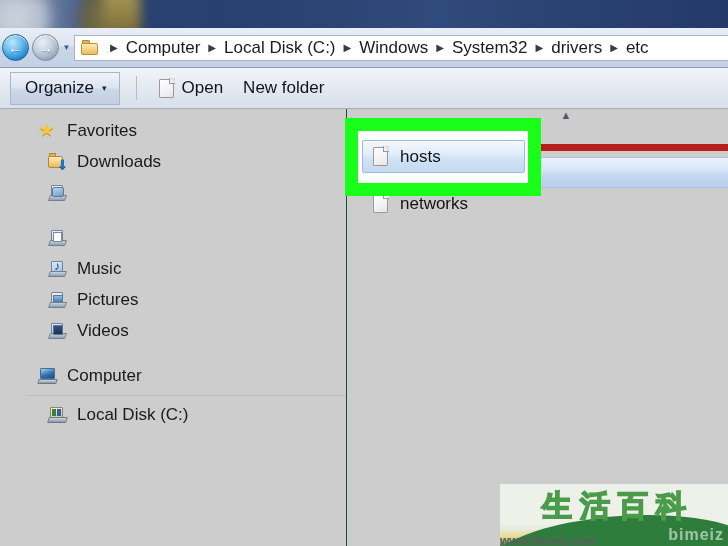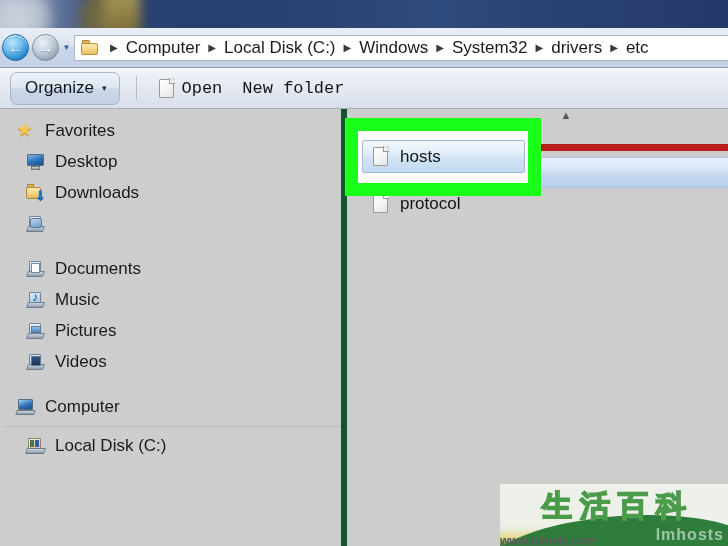--- a/index.html
+++ b/index.html
@@ -97,27 +97,27 @@
   
   #toolbar{
     height:41px; background:linear-gradient(180deg,#f2f5f9 0%,#e4e9f1 50%,#d8dfea 100%);
     border-bottom:1px solid #a4aebd;
     display:flex; align-items:center;
   }
   #organize-button{
     margin-left:10px; height:33px; padding:0 12px 0 14px;
     display:flex; align-items:center; gap:8px;
     background:linear-gradient(180deg,#eef3fa 0%,#dde5f0 48%,#ccd7e7 52%,#c3cfe2 100%);
-    border:1px solid #a9b6c8; border-radius:7px;
+    border:1px solid #a9b6c8; border-radius:0;
   }
   #organize-button .label{ font-size:17px; color:#12161c; }
   #organize-button .caret{ font-size:9px; color:#1d2733; }
 
   .tb-sep{ width:1px; height:24px; background:#b4bdc9; margin:0 12px 0 16px; }
-  .tb-item{ display:flex; align-items:center; gap:8px; padding:0 10px; height:33px;font-family:Liberation Mono, monospace; }
+  .tb-item{ display:flex; align-items:center; gap:8px; padding:0 10px; height:33px; }
   .tb-item .label{ font-size:17px; color:#12161c; white-space:nowrap; }
 
   .doc-icon{
     width:15px; height:19px; position:relative; flex:0 0 auto;
   }
   .doc-icon .sheet{
     position:absolute; inset:0;
     background:linear-gradient(150deg,#ffffff 0%,#f4f4f4 55%,#e4e4e4 100%);
     border:1px solid #9a9a9a; border-radius:1px;
   }
@@ -126,21 +126,21 @@
     background:linear-gradient(225deg,#cfcfcf 0%,#f0f0f0 70%);
     border-left:1px solid #9a9a9a; border-bottom:1px solid #9a9a9a;
   }
 
   
   #body-split{ display:flex; height:437px; }
 
   
   #nav-pane{
     width:347px; flex:0 0 347px; background:#cdcdcd;
-    border-right:6px solid #14532d; padding-top:6px; position:relative;
+    border-right:1px solid #14532d; padding-top:6px; position:relative;padding-left:22px;
   }
   .nav-row{
     display:flex; align-items:center; height:31px; padding-left:16px; gap:9px;
   }
   .nav-row.child{ padding-left:26px; }
   .nav-row .label{ font-size:17px; color:#1a1a1a; white-space:nowrap; }
   .nav-sep{ height:1px; background:#bcbcbc; margin:4px 0 3px 4px; }
   .nav-gap{ height:14px; }
 
   .ic{ width:20px; height:18px; position:relative; flex:0 0 auto; }
@@ -387,27 +387,20 @@
 
   <div id="body-split">
 
     <div id="nav-pane">
 
       <div class="nav-row">
         <span class="ic star"></span>
         <span class="label">Favorites</span>
       </div>
       <div class="nav-row child">
-        <span class="ic monitor">
-          <span class="scr"></span>
-            <span class="base"></span>
-        </span>
-        <span class="label">Desktop</span>
-      </div>
-      <div class="nav-row child">
         <span class="ic dl">
           <span class="tab"></span>
             <span class="body"></span>
             <span class="arw">⬇</span>
         </span>
         <span class="label">Downloads</span>
       </div>
       <div class="nav-row child">
         <span class="ic plate recent">
           <span class="tile"></span>
@@ -415,21 +408,20 @@
         </span>
       </div>
 
       <div class="nav-gap"></div>
 
       <div class="nav-row child">
         <span class="ic plate docs">
           <span class="tile"></span>
             <span class="pl"></span>
         </span>
-        <span class="label">Documents</span>
       </div>
       <div class="nav-row child">
         <span class="ic plate music">
           <span class="tile"></span>
             <span class="pl"></span>
         </span>
         <span class="label">Music</span>
       </div>
       <div class="nav-row child">
         <span class="ic plate pics">
@@ -479,21 +471,21 @@
             <span class="sheet"></span>
               <span class="fold"></span>
           </span>
           <span class="fname">hosts</span>
         </div>
         <div class="file-row">
           <span class="doc-icon">
             <span class="sheet"></span>
               <span class="fold"></span>
           </span>
-          <span class="fname">protocol</span>
+          <span class="fname">networks</span>
         </div>
       </div>
     </div>
   </div>
 </div>
 
 <div id="annotation-inner"></div>
 <div id="annotation-row">
   <span class="doc-icon">
     <span class="sheet"></span>
@@ -501,14 +493,14 @@
   </span>
   <span class="fname">hosts</span>
 </div>
 <div id="annotation-box"></div>
 
 <div id="watermark">
   <div class="swoosh2"></div>
   <div class="swoosh"></div>
   <div id="wm-cn">生活百科</div>
   <div id="wm-url">www.bimeiz.com</div>
-  <div id="wm-ghost">lmhosts</div>
+  <div id="wm-ghost">bimeiz</div>
 </div>
 
 </body></html>

